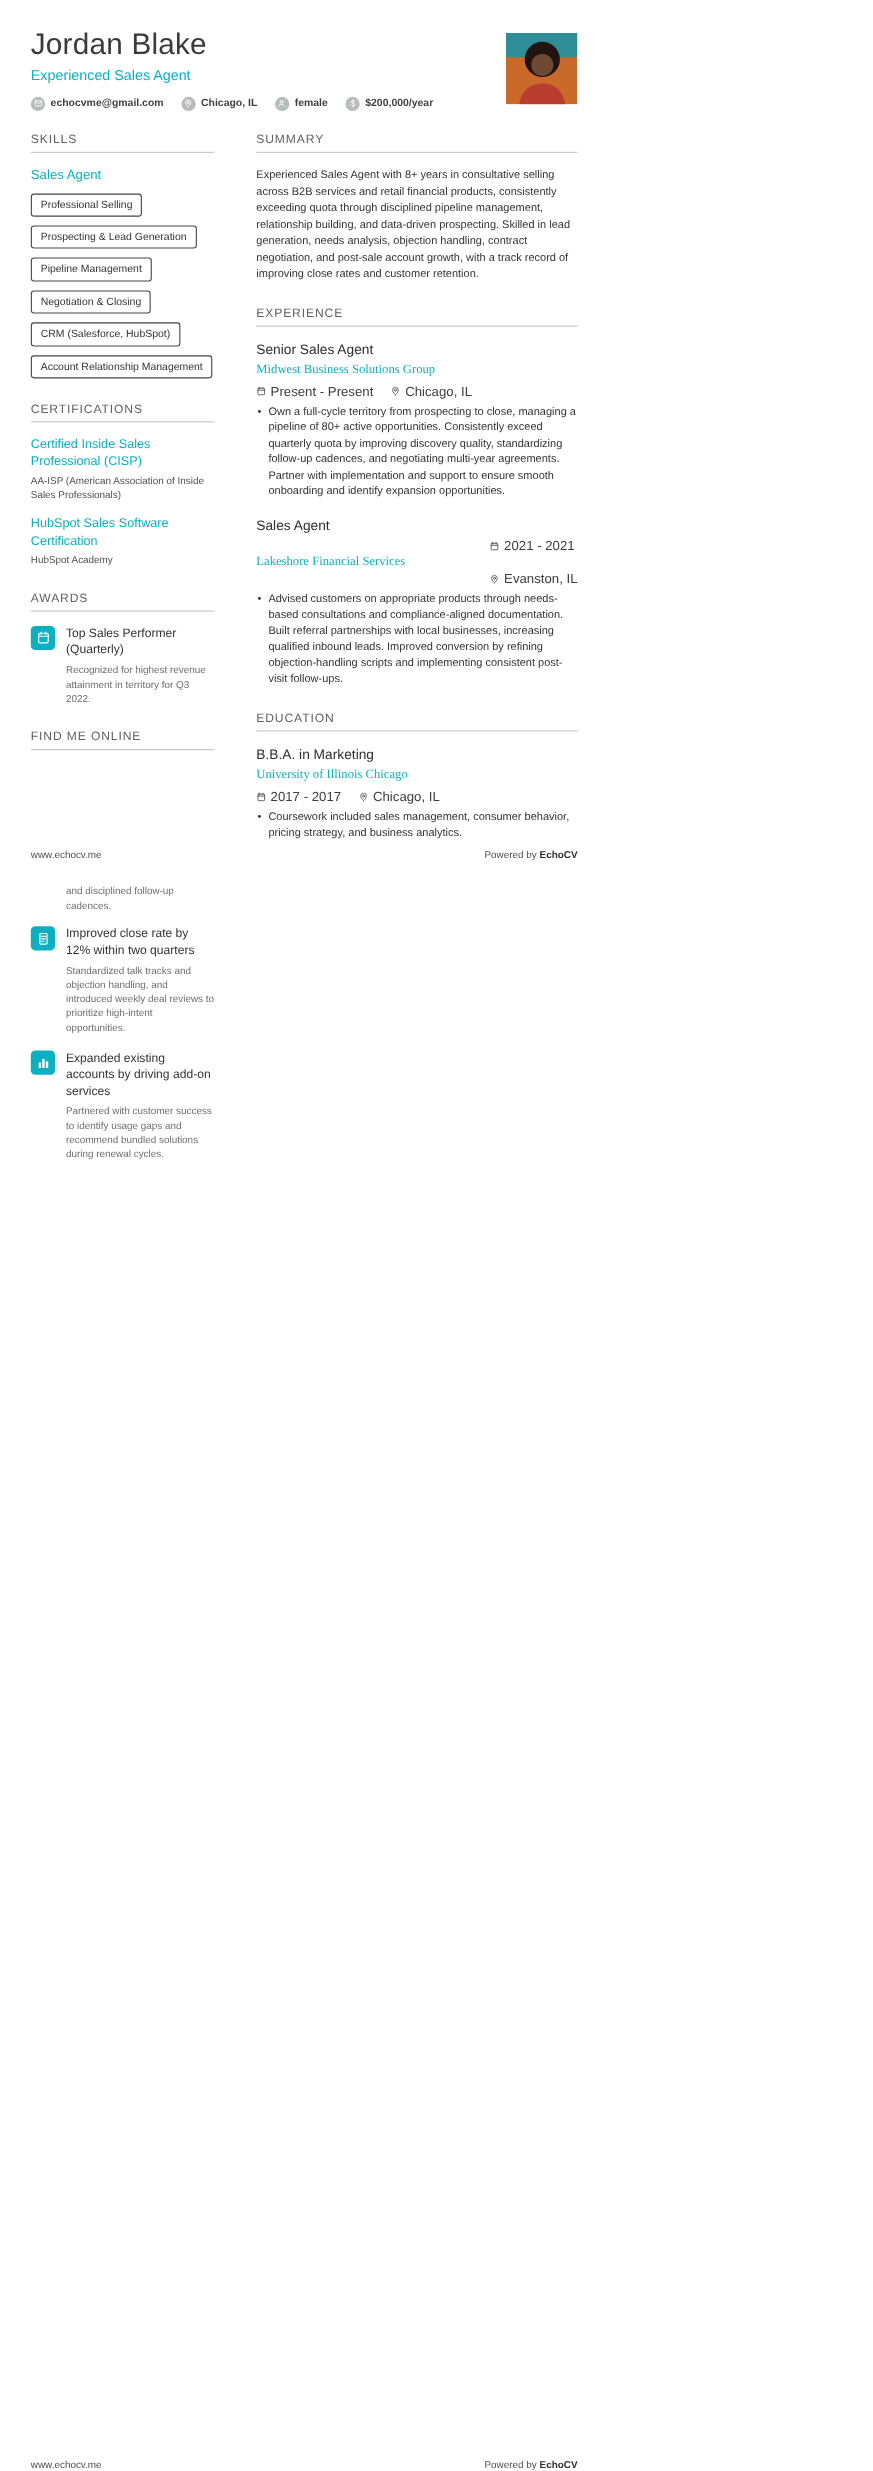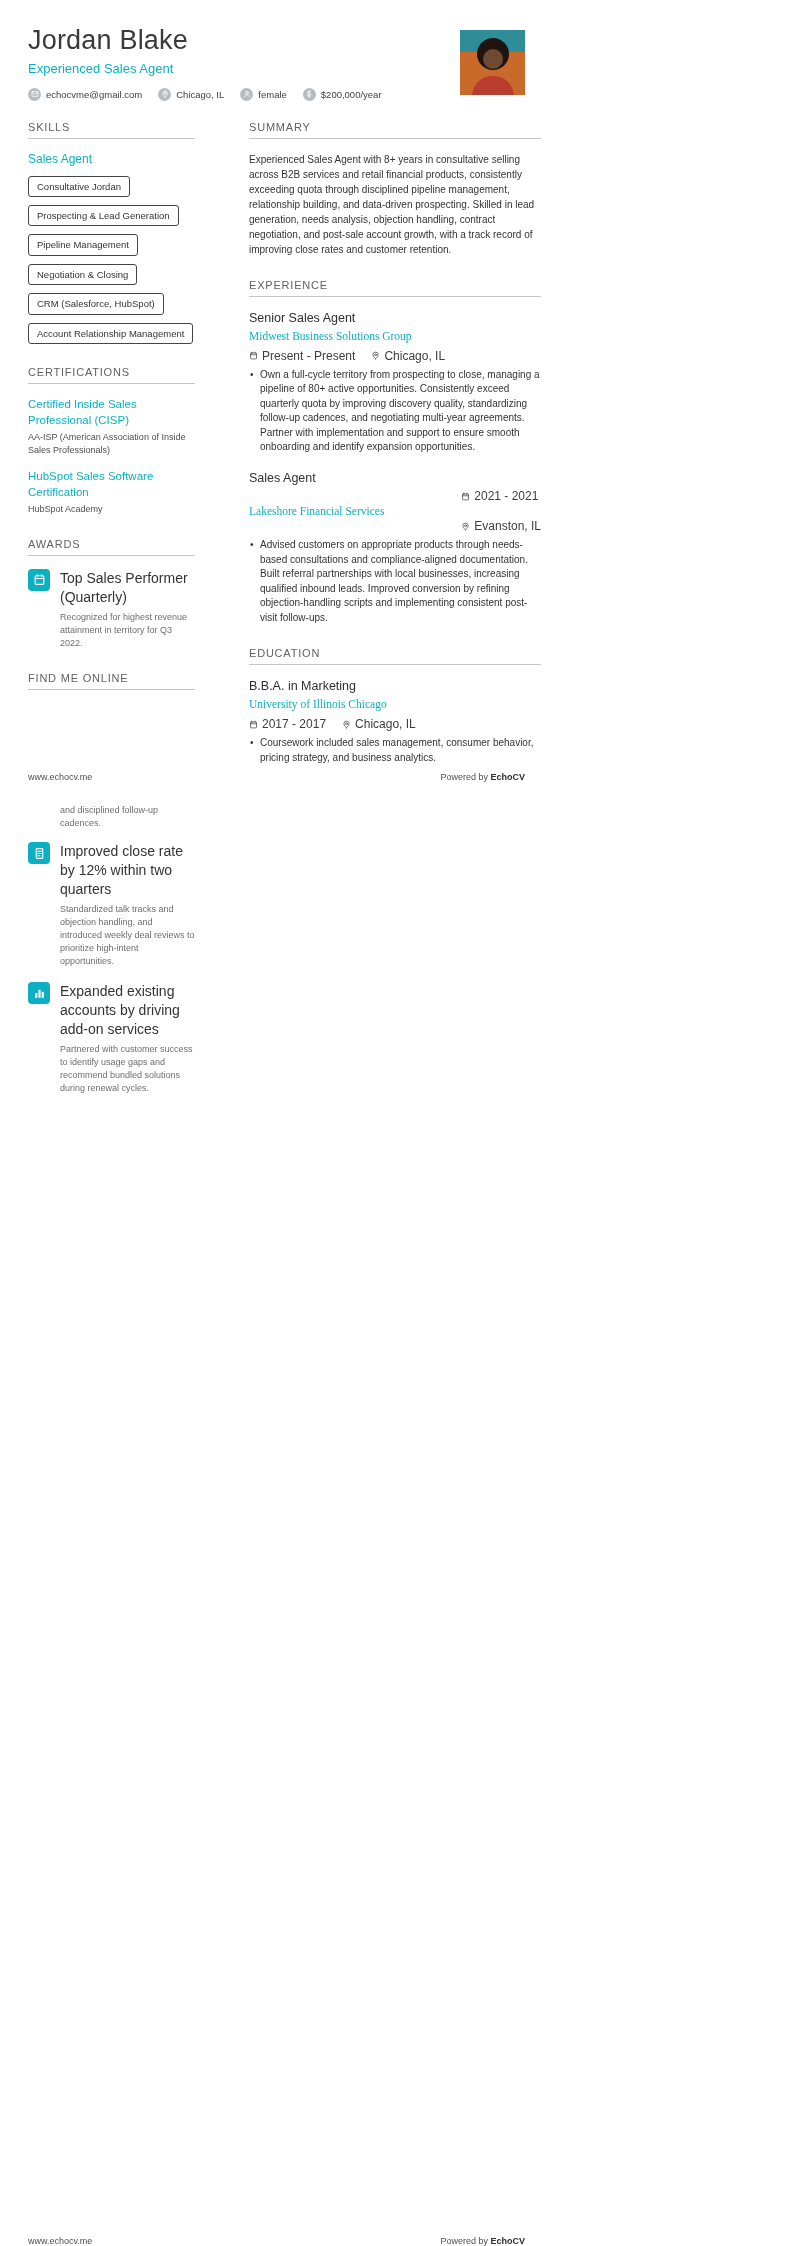--- a/index.html
+++ b/index.html
@@ -14,27 +14,27 @@
   .page-1 { height:782px; }
   .page-2 { height:1464px; }
 
   .sheet { width:525px; padding:26px 0 0 28px; }
 
   
   .header { position:relative; }
   .name { font-size:27px; font-weight:500; color:#3a3a3a; letter-spacing:.2px; line-height:1.1; }
   .job-title { margin-top:5px; font-size:13px; color:var(--accent); }
   .contact-row { margin-top:12px; display:flex; align-items:center; gap:16px; }
-  .contact-item { display:flex; align-items:center; gap:5px; font-size:9.5px; color:#3f3f3f; }
+  .contact-item { display:flex; gap:5px; font-size:9.5px; color:#3f3f3f;font-weight:bold; }
   .c-ico { width:13px; height:13px; border-radius:50%; background:#b7bcbf; display:inline-flex; align-items:center; justify-content:center; flex:none; }
   .c-ico svg { width:8px; height:8px; stroke:#fff; stroke-width:2.4; fill:none; stroke-linecap:round; stroke-linejoin:round; }
   .photo { position:absolute; top:4px; left:432px; width:65px; height:65px; overflow:hidden; }
 
   
-  .cols { display:flex; gap:54px; margin-top:20px; }
+  .cols { display:flex; gap:38px; margin-top:20px; }
   .col-left  { width:167px; flex:none; }
   .col-right { width:292px; flex:none; }
 
   .sec { margin-bottom:22px; }
   .sec-h {
     font-size:11px; color:#616161; letter-spacing:.8px;
     border-bottom:1px solid #c6c6c6; padding-bottom:5px; margin-bottom:13px;
   }
 
   
@@ -52,21 +52,21 @@
 
   
   .icon-item { display:flex; gap:10px; margin-bottom:14px; }
   .tile {
     width:22px; height:22px; flex:none; background:var(--accent); border-radius:4px;
     display:flex; align-items:center; justify-content:center; color:#fff;
   }
   .tile svg { width:13px; height:13px; stroke:#fff; stroke-width:2; fill:none; stroke-linecap:round; stroke-linejoin:round; }
   .tile svg.filled { fill:#fff; stroke:none; }
   .ii-body { flex:1; min-width:0; }
-  .ii-title { font-size:14px; color:#333; line-height:1.35; }
+  .ii-title { font-size:11px; color:#333; line-height:1.35; }
   .ii-desc { margin-top:4px; font-size:9px; color:#6e6e6e; line-height:1.45; }
 
   
   .summary-text { font-size:10px; line-height:1.5; color:#333; }
 
   .job { margin-bottom:15px; }
   .job-role { font-size:12.5px; font-weight:500; color:#2f2f2f; margin-bottom:3px; line-height:1.3; }
   .job-company { font-size:11.5px; color:var(--accent); margin-bottom:5px; line-height:1.3;font-family:Liberation Serif, serif; }
   .company-row { display:flex; align-items:center; margin-bottom:5px; }
   .company-row .job-company { margin-bottom:0; }
@@ -153,21 +153,21 @@
       </div>
     </div>
 
     <div class="cols">
 
       <div class="col-left">
 
         <div class="sec">
           <div class="sec-h">SKILLS</div>
           <div class="skill-group">Sales Agent</div>
-          <div class="chip-row"><span class="chip">Consultative Jordan</span></div>
+          <div class="chip-row"><span class="chip">Professional Selling</span></div>
           <div class="chip-row"><span class="chip">Prospecting &amp; Lead Generation</span></div>
           <div class="chip-row"><span class="chip">Pipeline Management</span></div>
           <div class="chip-row"><span class="chip">Negotiation &amp; Closing</span></div>
           <div class="chip-row"><span class="chip">CRM (Salesforce, HubSpot)</span></div>
           <div class="chip-row"><span class="chip">Account Relationship Management</span></div>
         </div>
 
         <div class="sec">
           <div class="sec-h">CERTIFICATIONS</div>
           <div class="cert">

